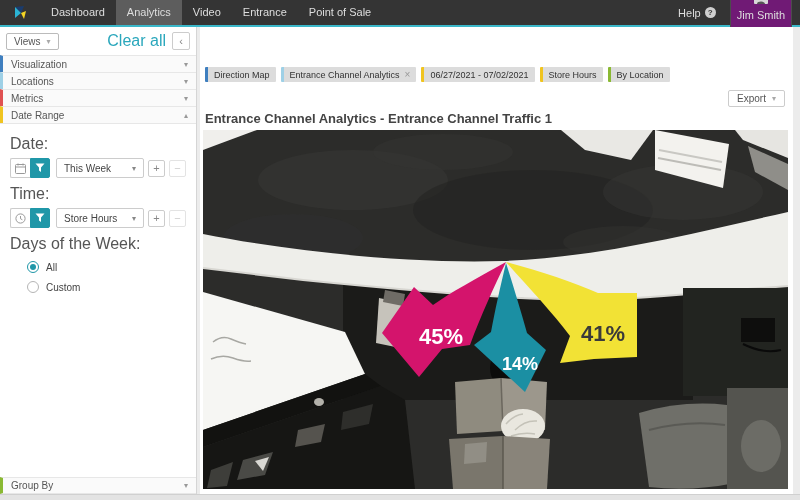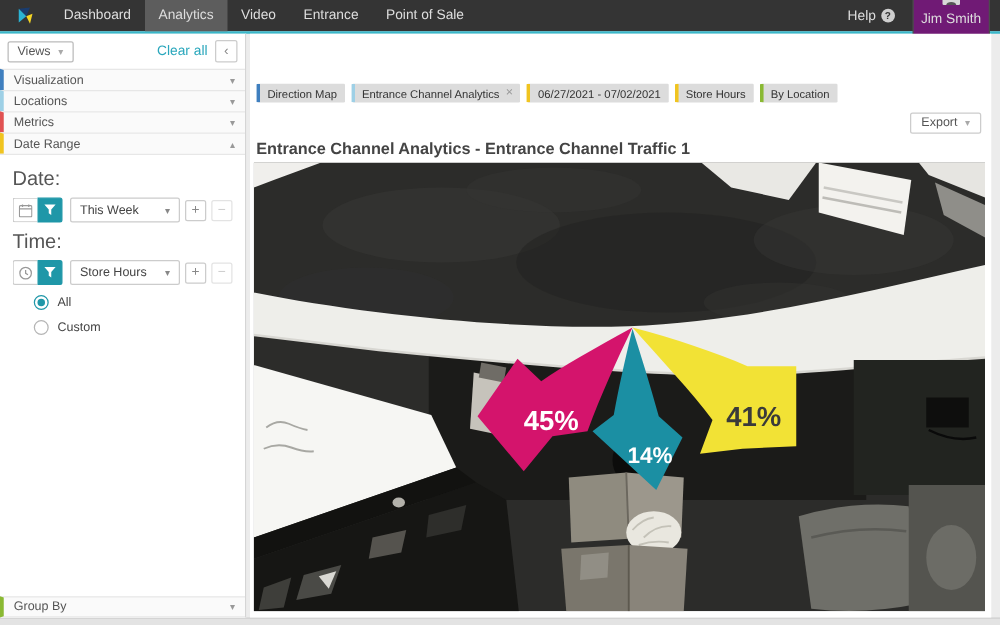--- a/index.html
+++ b/index.html
@@ -18,21 +18,21 @@
   .caret { font-size:8px; color:#a9a9a9; }
 
   .accent { height:2px; background:#3ab7c9; }
 
   .content { display:flex; height:467px; }
 
   
   .sidebar { width:197px; background:#fff; margin-right:3px; border-right:1px solid #d5d5d5; display:flex; flex-direction:column; }
   .side-toolbar { display:flex; align-items:center; padding:5px 6px; gap:6px; }
   .views-btn { border:1px solid #bbb; background:#fff; border-radius:2px; font-size:10px; color:#555; padding:2px 7px; display:flex; gap:6px; align-items:center; cursor:pointer; }
-  .clear-all { margin-left:auto; color:#2aa7bc; font-size:11px; cursor:pointer; }
+  .clear-all { margin-left:auto; color:#2aa7bc; font-size:16px; cursor:pointer; }
   .collapse-btn { width:18px; height:18px; border:1px solid #ccc; background:#fff; border-radius:2px; color:#888; font-size:11px; line-height:15px; text-align:center; cursor:pointer; }
   .section { height:17px; display:flex; align-items:center; background:#fafafa; border-top:1px solid #e7e7e7; border-left:3px solid var(--c); padding:0 8px; font-size:10px; color:#555; cursor:pointer; }
   .sec-caret { margin-left:auto; color:#999; font-size:8px; }
   .panel { border-top:1px solid #e7e7e7; padding:4px 10px 8px; }
   .fld-label { font-size:16px; color:#555; margin:7px 0 5px; }
   .ctrl-row { display:flex; align-items:center; margin-bottom:3px; }
   .seg-btn { width:20px; height:20px; border:1px solid #ccc; background:#fff; display:flex; align-items:center; justify-content:center; cursor:pointer; }
   .seg-btn.first { border-radius:2px 0 0 2px; border-right:none; }
   .seg-btn.teal { background:#1f97a8; border-color:#1f97a8; border-radius:0 2px 2px 0; margin-right:6px; }
   .select { flex:1; height:20px; border:1px solid #ccc; border-radius:2px; display:flex; align-items:center; font-size:10px; color:#444; padding:0 7px; background:#fff; cursor:pointer; }
@@ -163,20 +163,21 @@
               </svg>
           </span>
           <span class="select">
             <span>Store Hours</span>
             <span class="caret">▾</span>
           </span>
           <span class="sq-btn">+</span>
           <span class="sq-btn disabled">−</span>
         </div>
 
+        <div class="fld-label">Days of the Week:</div>
         <label class="radio-row">
           <span class="radio selected"></span>
           <span>All</span>
         </label>
         <label class="radio-row">
           <span class="radio"></span>
           <span>Custom</span>
         </label>
       </div>
 

